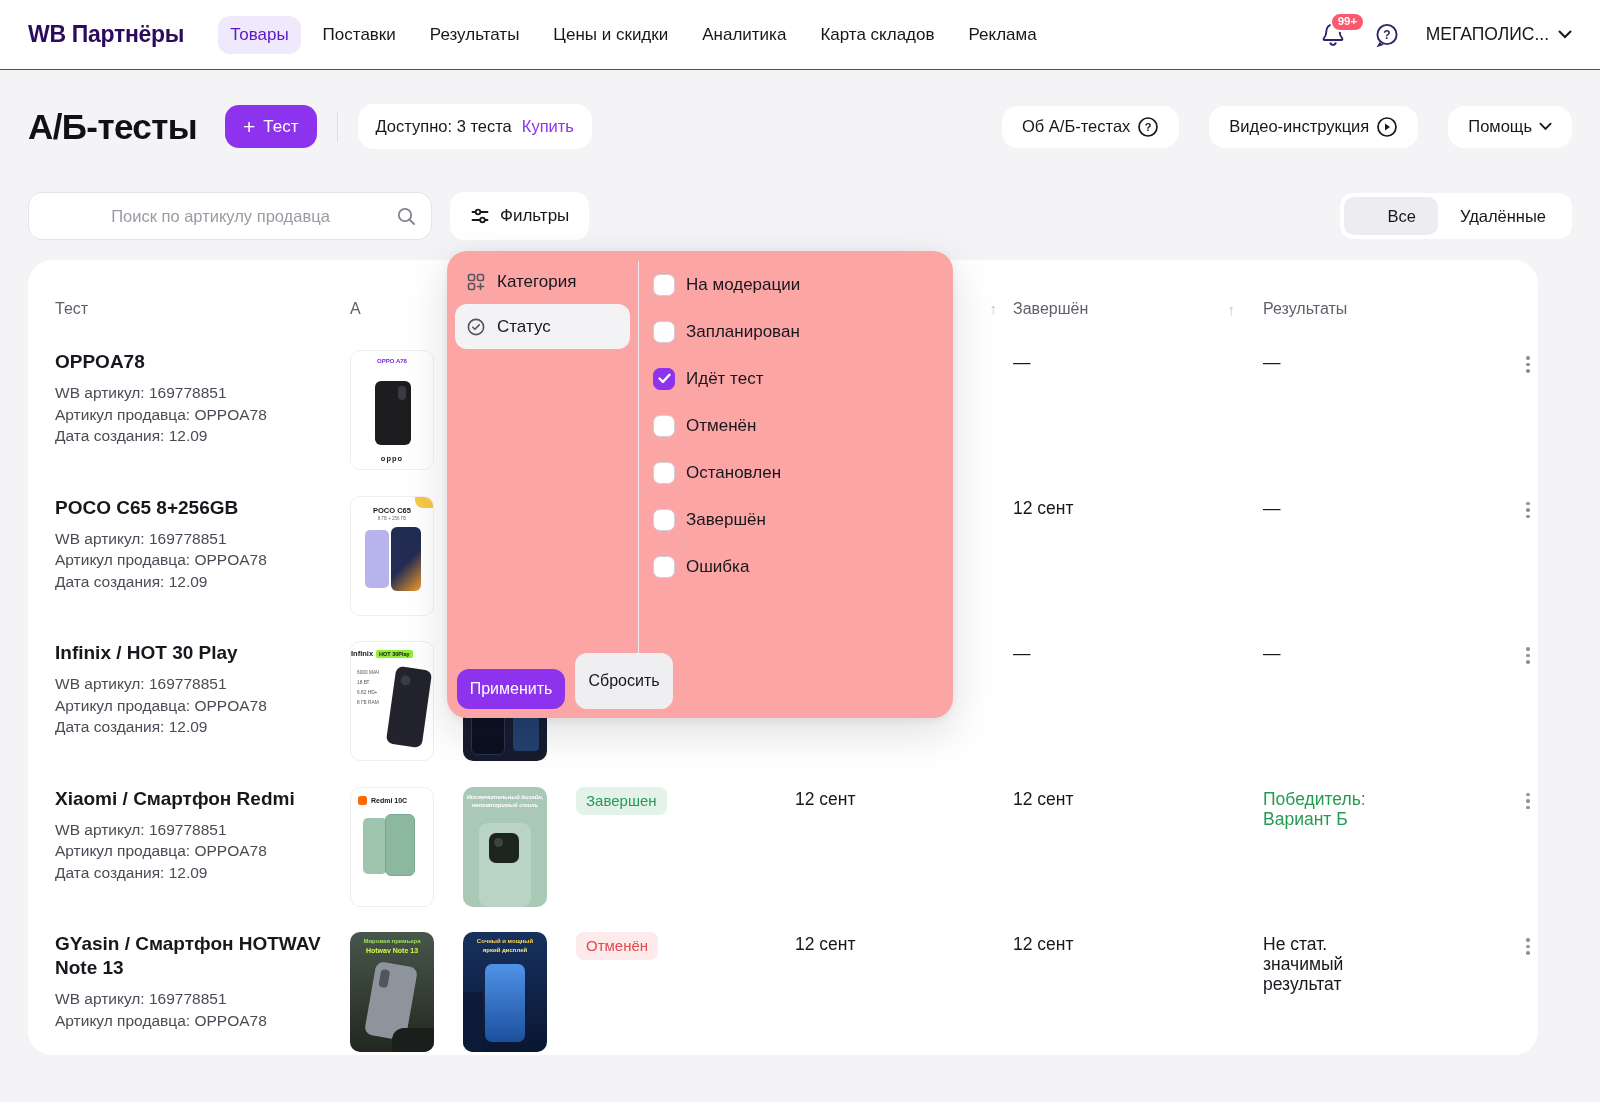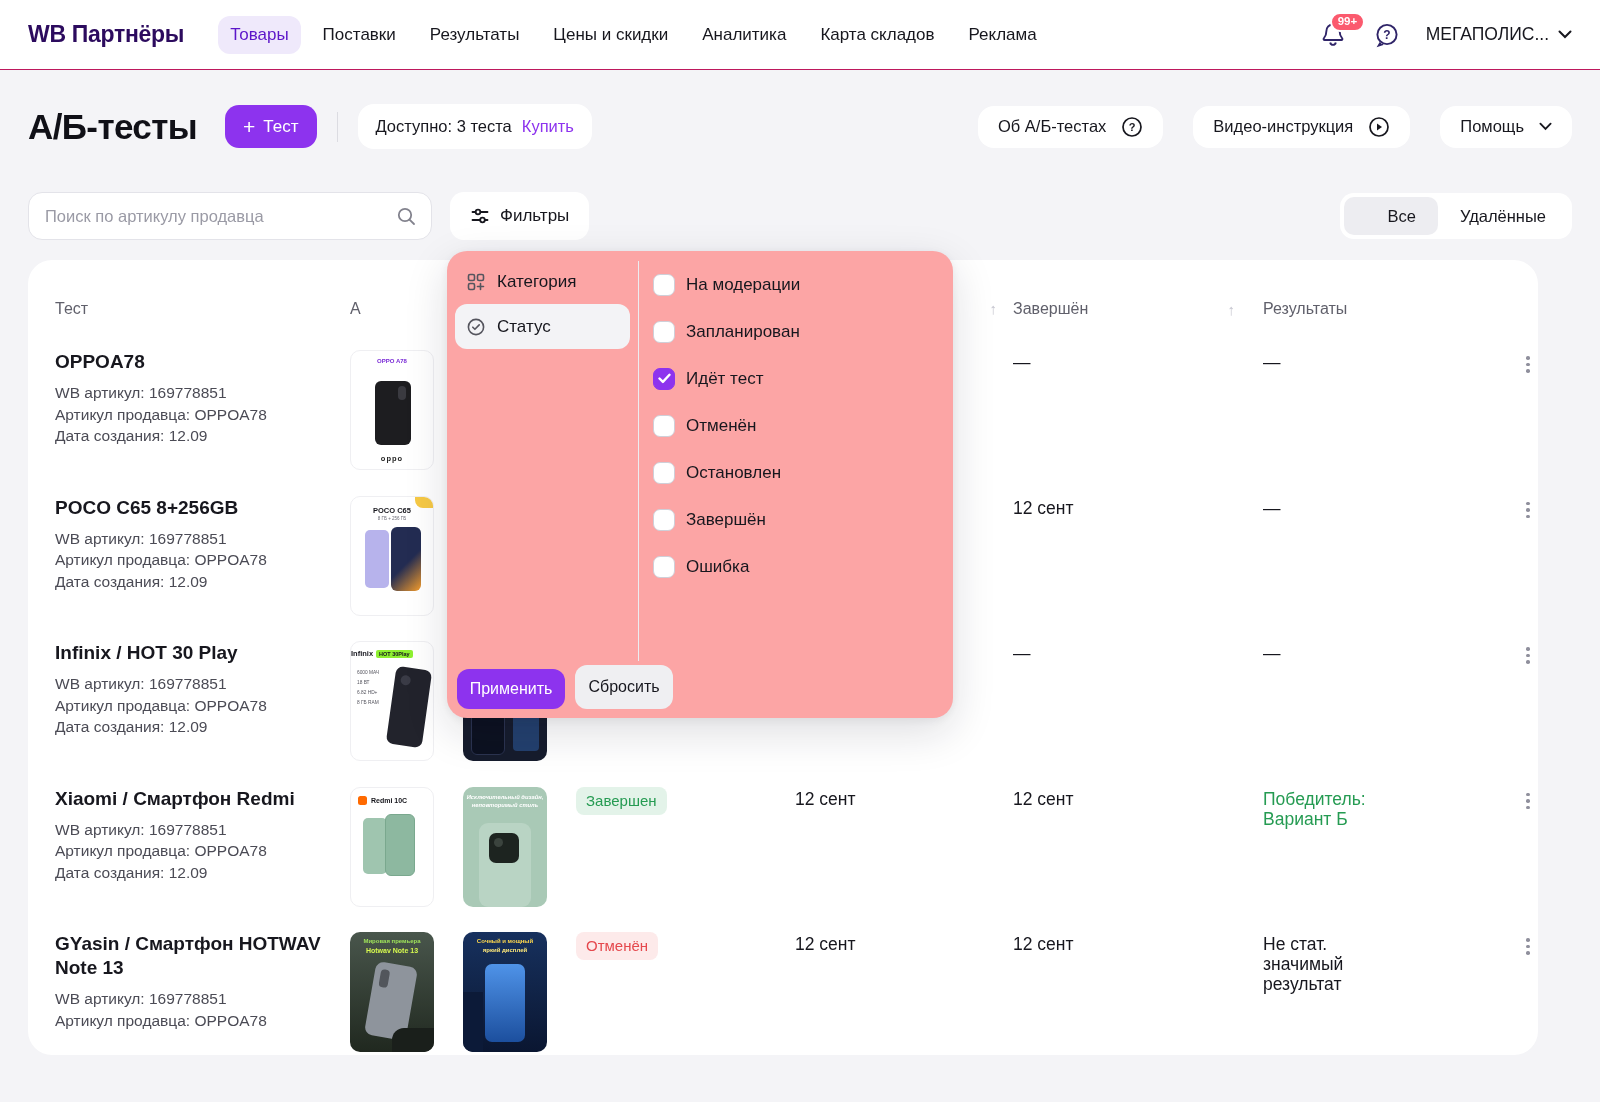--- a/index.html
+++ b/index.html
@@ -42,31 +42,31 @@
   .btn-new-test .plus { font-size:21px; font-weight:400; line-height:1; }
   .vdivider { width:1px; height:30px; background:#dcdce2; margin:0 20px; }
   .avail-pill {
     background:#fff; border-radius:16px; height:45px; display:flex; align-items:center; gap:10px; padding:0 18px;
   }
   .avail-label { font-size:16.5px; color:#17171e; }
   .buy-link { font-size:16.5px; color:#8d33ee; font-weight:500; text-decoration:none; cursor:pointer; }
   .title-actions { margin-left:auto; display:flex; gap:30px; }
   .pill-btn {
     background:#fff; border:none; border-radius:16px; height:42px; padding:0 20px; font-size:16.5px;
-    color:#17171e; display:flex; align-items:center; gap:15px; cursor:pointer; font-family:inherit;
+    color:#17171e; display:flex; align-items:center; gap:7px; cursor:pointer; font-family:inherit;
   }
 
   
   .toolbar-row { position:absolute; top:192px; left:28px; right:28px; display:flex; align-items:center; }
   .search-box {
     width:404px; height:48px; background:#fff; border:1px solid #e3e3e9; border-radius:14px;
     display:flex; align-items:center; padding:0 14px 0 16px;
   }
   .search-box input {
-    border:none; outline:none; flex:1; font-size:16.5px; color:#c2410c; font-family:inherit; background:transparent;
+    border:none; outline:none; flex:1; font-size:16.5px; color:#c2410c; font-family:inherit; background:transparent;text-align:center;
   }
   .search-box input::placeholder { color:#9a9aa5; }
   .btn-filters {
     margin-left:18px; background:#fff; border:none; border-radius:14px; height:48px; padding:0 20px;
     display:flex; align-items:center; gap:10px; font-size:17px; color:#17171e; cursor:pointer; font-family:inherit;
   }
   .seg-toggle {
     margin-left:auto; background:#fff; border-radius:14px; padding:4px; display:flex; align-items:center; height:46px;
   }
   .seg {
@@ -177,21 +177,21 @@
     width:22px; height:22px; border-radius:7px; border:1.5px solid #cfcfd8; background:#fff; flex:0 0 auto;
     display:flex; align-items:center; justify-content:center;
   }
   .cb.checked { background:#8d33ee; border-color:#8d33ee; }
   .fp-opt-label { font-size:17px; color:#17171e; }
   .fp-apply {
     position:absolute; left:10px; bottom:9px; width:108px; height:40px; background:#8d33ee; color:#fff;
     border:none; border-radius:12px; font-size:16px; cursor:pointer; font-family:inherit;
   }
   .fp-reset {
-    position:absolute; left:128px; bottom:9px; width:98px; height:44px; background:#efeff2; color:#17171e;
+    position:absolute; left:128px; bottom:9px; width:98px; height:56px; background:#efeff2; color:#17171e;
     border:none; border-radius:12px; font-size:16px; cursor:pointer; font-family:inherit;
   }
   svg { display:block; }
 </style>
 </head>
 <body>
 
 <div class="canvas">
 
   <header class="topbar">

